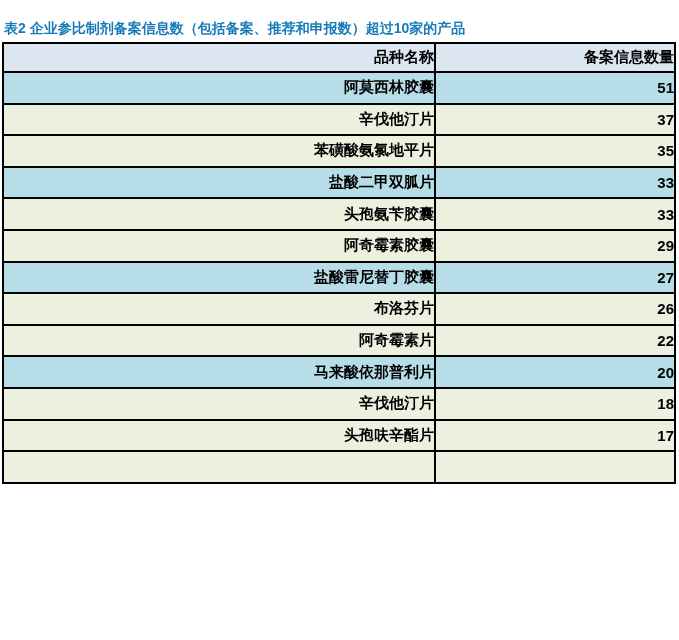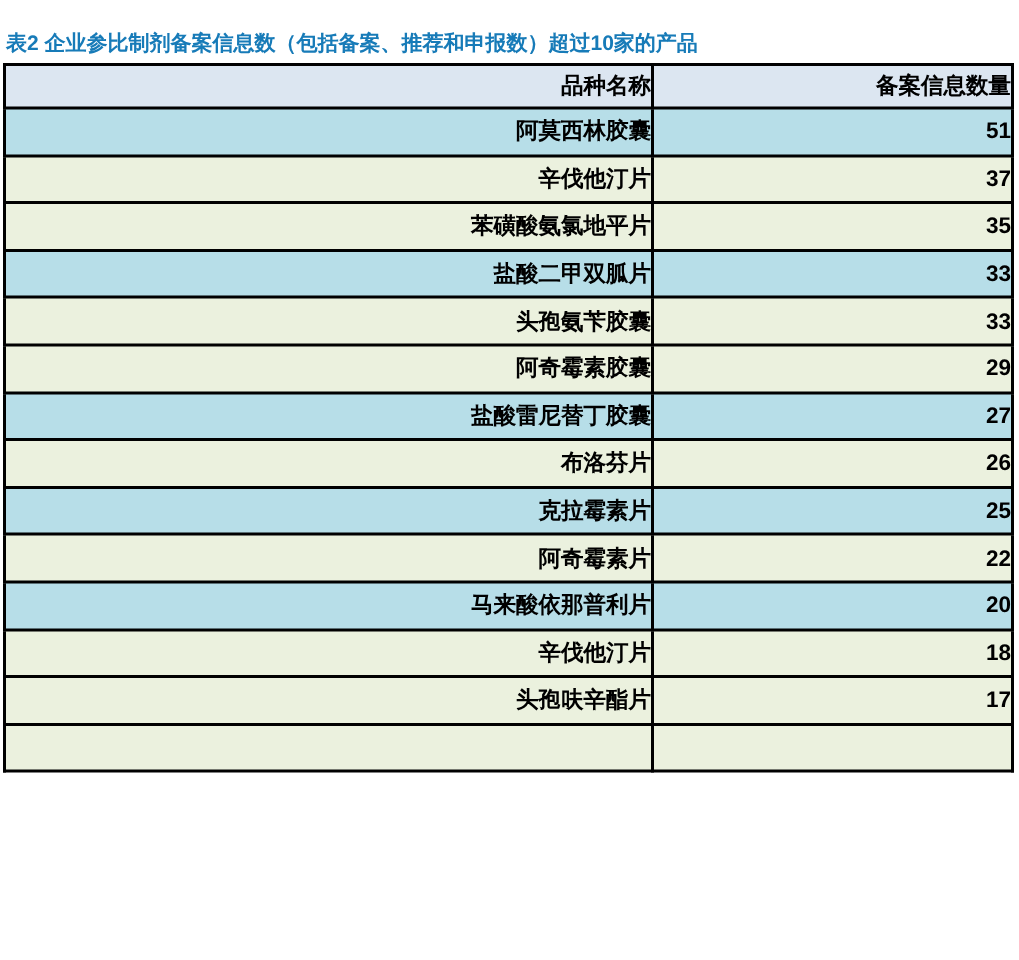--- a/index.html
+++ b/index.html
@@ -101,24 +101,20 @@
       <td>29</td>
     </tr>
         <tr class="row-blue">
       <td>盐酸雷尼替丁胶囊</td>
       <td>27</td>
     </tr>
         <tr class="row-green">
       <td>布洛芬片</td>
       <td>26</td>
     </tr>
-        <tr class="row-blue">
-      <td>克拉霉素片</td>
-      <td>25</td>
-    </tr>
         <tr class="row-green">
       <td>阿奇霉素片</td>
       <td>22</td>
     </tr>
         <tr class="row-blue">
       <td>马来酸依那普利片</td>
       <td>20</td>
     </tr>
         <tr class="row-green">
       <td>辛伐他汀片</td>

